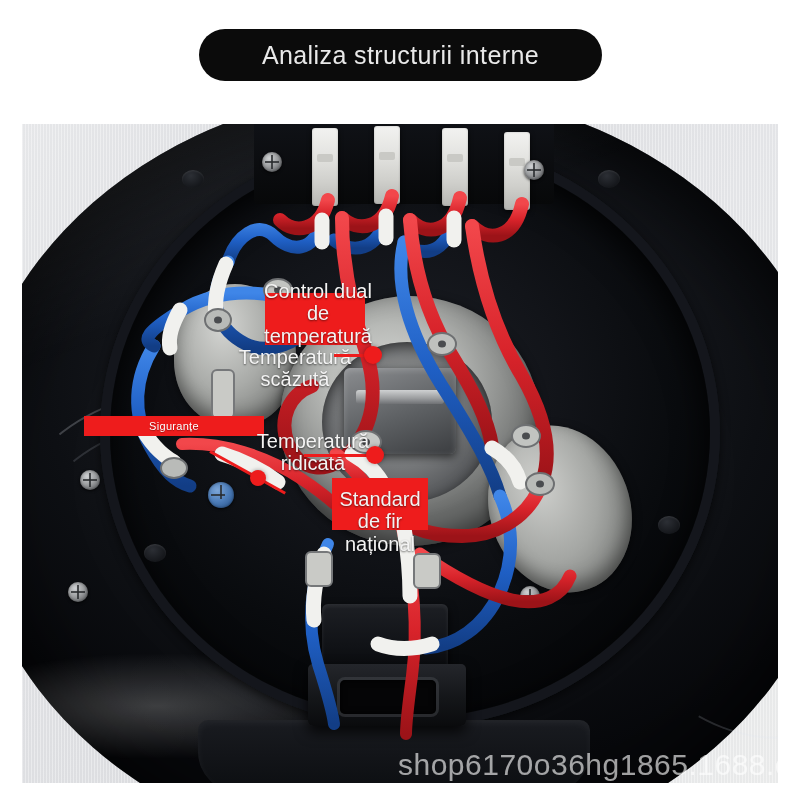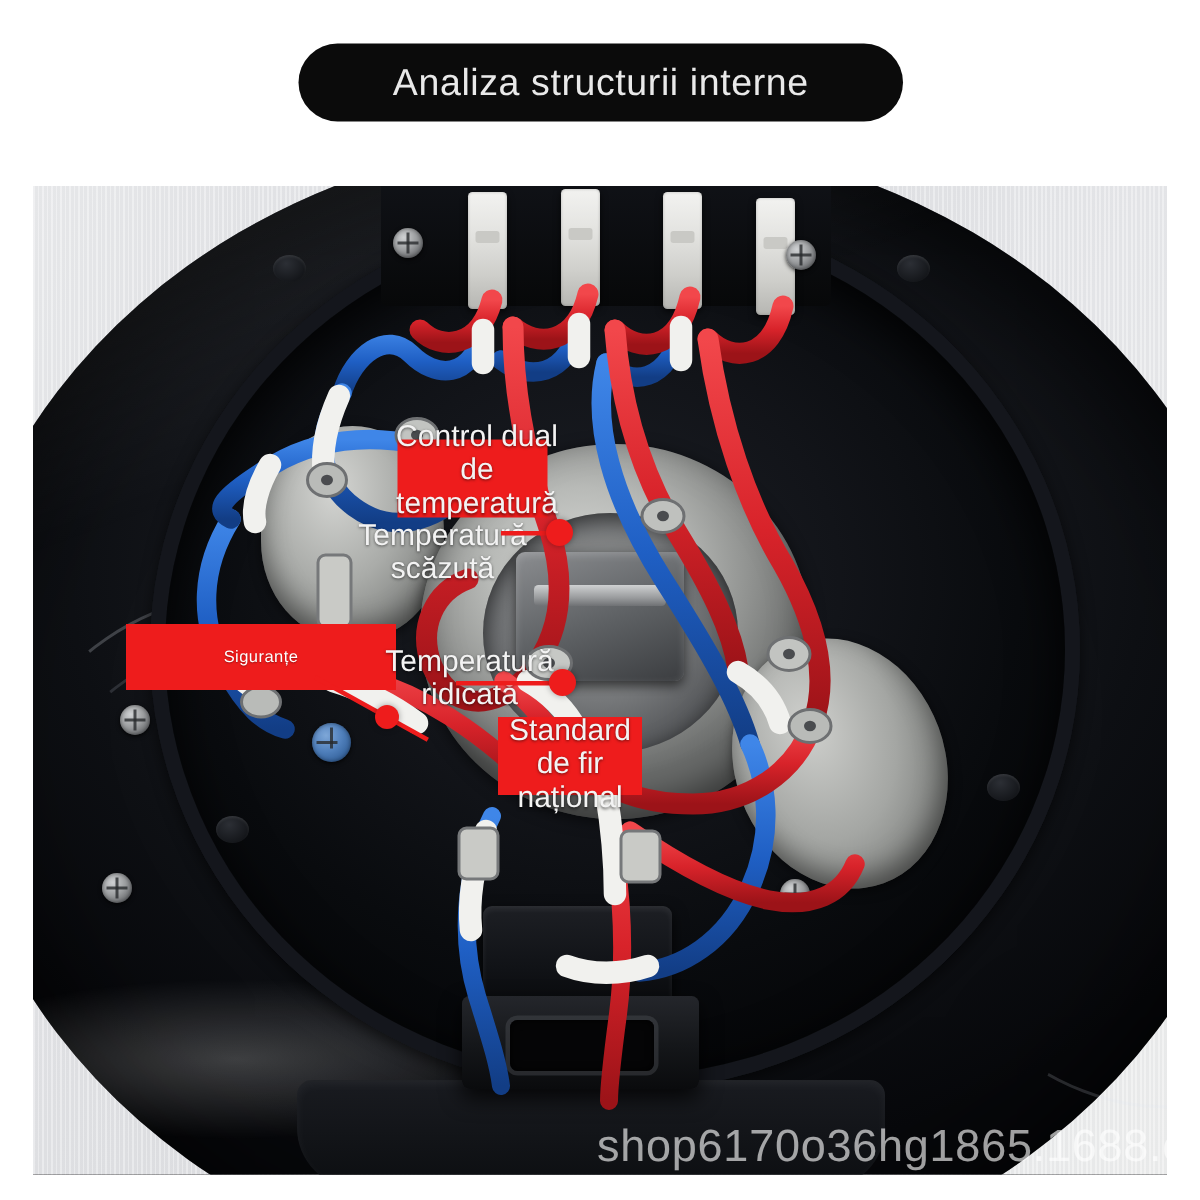--- a/index.html
+++ b/index.html
@@ -381,33 +381,33 @@
       <div class="anno-box" style="left:243px;top:169px;width:100px;height:52px;"></div>
       <div class="anno-text" style="left:238px;top:156px;width:116px;">Control dual
 de
 temperatură</div>
 
       <div class="anno-text" style="left:208px;top:222px;width:130px;">Temperatură
 scăzută</div>
       <div class="leader" style="left:312px;top:230px;width:38px;"></div>
       <div class="leader-dot" style="left:342px;top:222px;"></div>
 
-      <div class="anno-box" style="left:62px;top:292px;width:180px;height:44px;justify-content:center;">
+      <div class="anno-box" style="left:62px;top:292px;width:180px;height:20px;justify-content:center;">
         <span class="banner-text" style="position:static;">Siguranțe</span>
       </div>
       <div class="leader" style="left:188px;top:326px;width:86px;transform:rotate(29deg);transform-origin:left center;"></div>
       <div class="leader-dot" style="left:228px;top:346px;width:16px;height:16px;"></div>
 
       <div class="anno-text" style="left:222px;top:306px;width:138px;">Temperatură
 ridicată</div>
       <div class="leader" style="left:282px;top:330px;width:72px;"></div>
       <div class="leader-dot" style="left:344px;top:322px;"></div>
 
       <div class="anno-box" style="left:310px;top:354px;width:96px;height:52px;"></div>
-      <div class="anno-text" style="left:302px;top:352px;width:112px;">Standard
+      <div class="anno-text" style="left:302px;top:364px;width:112px;">Standard
 de fir
 național</div>
 
       <div class="watermark" style="left:376px;top:624px;">shop6170o36hg1865.1688.com</div>
 
     </div>
   </div>
 
 </div>
 

